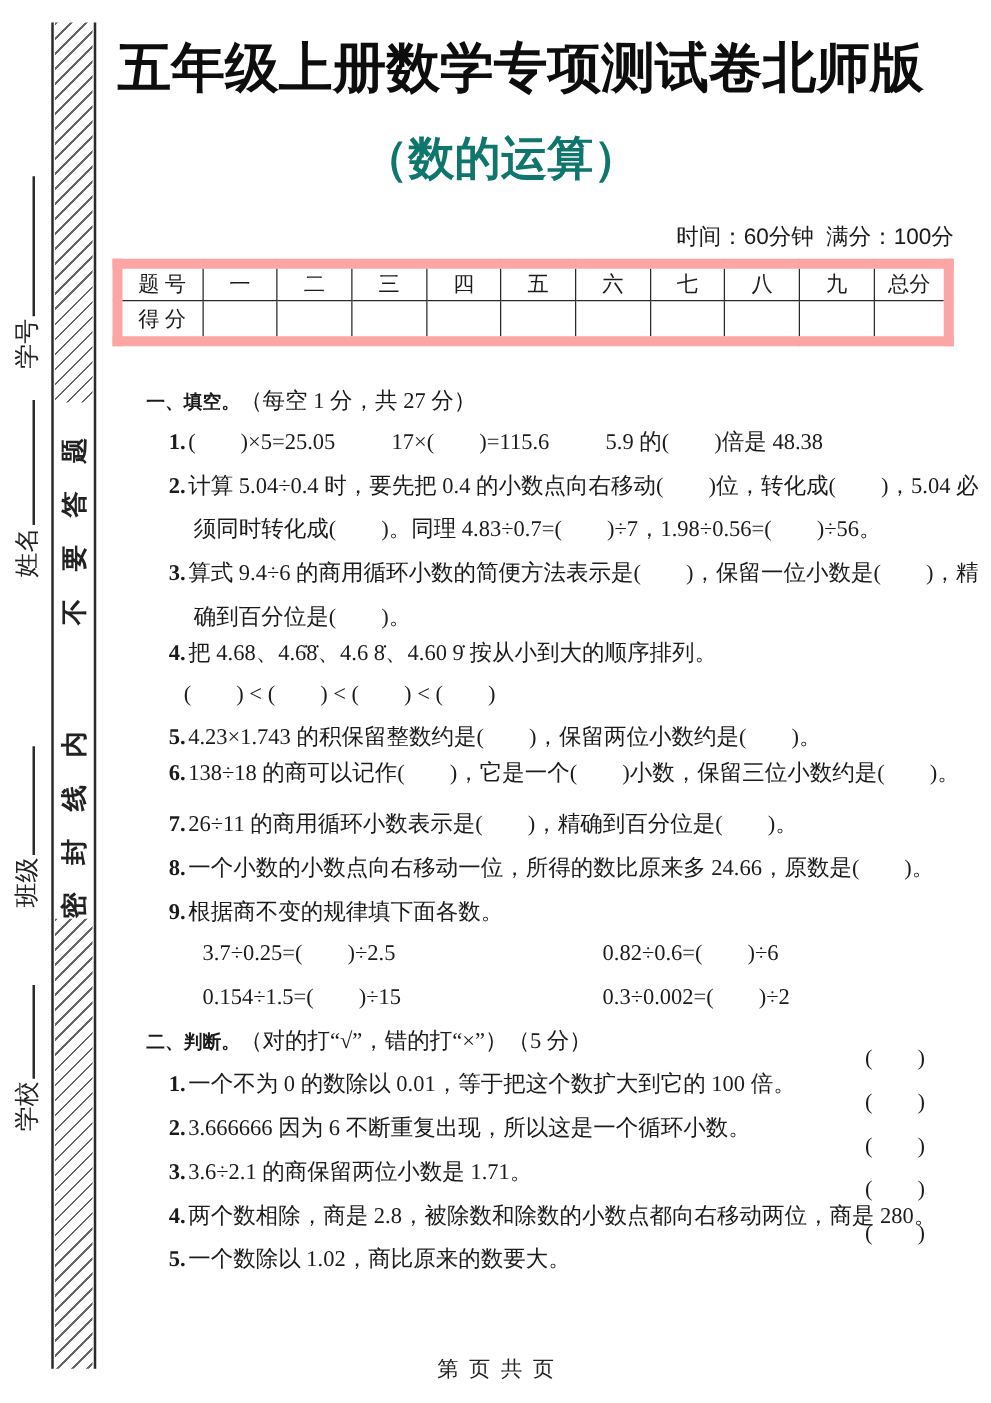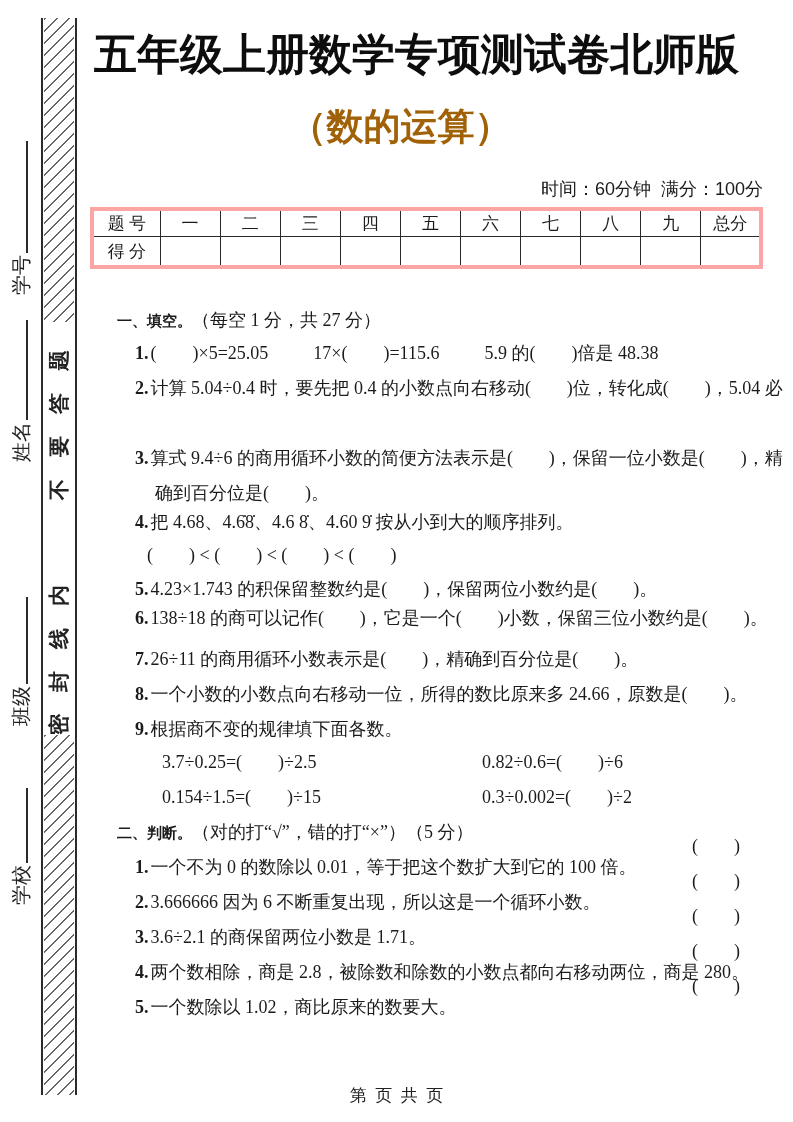--- a/index.html
+++ b/index.html
@@ -33,30 +33,30 @@
   
   .content{position:absolute;left:90px;top:0;width:673px;height:900px;}
   .title{
     position:absolute;top:26px;left:0;width:100%;text-align:center;
     font-family:"Liberation Sans","DejaVu Sans",sans-serif;font-weight:700;
     font-size:43px;color:#0d0d0d;transform:translateX(-10px);white-space:nowrap;
   }
   .subtitle{
     position:absolute;top:102px;left:0;width:100%;text-align:center;
     font-family:"Liberation Sans","DejaVu Sans",sans-serif;font-weight:700;
-    font-size:37px;color:#a16207;transform:translateX(-26px);white-space:nowrap;
+    font-size:37px;color:#0f766e;transform:translateX(-26px);white-space:nowrap;
   }
   .meta{
     position:absolute;top:177px;right:0;
     font-family:"Liberation Sans","DejaVu Sans",sans-serif;font-size:18px;font-weight:500;
     white-space:pre;
   }
   table.score-table{
     position:absolute;top:207px;left:0;width:673px;
-    border-collapse:collapse;table-layout:fixed;border:4px solid #fca5a5;
+    border-collapse:collapse;table-layout:fixed;border:8px solid #fca5a5;
   }
   table.score-table td{
     border:1px solid #2a2a2a;text-align:center;font-size:17px;
     height:25px;padding:0;overflow:hidden;
   }
   table.score-table tr.score-row td{height:28px;}
   .sec-head{position:absolute;font-size:18px;white-space:pre;}
   .sec-bold{font-family:"Liberation Sans","DejaVu Sans",sans-serif;font-weight:700;font-size:15px;}
   .sec-rest{font-size:18px;}
   .qline{position:absolute;font-size:18px;white-space:pre;line-height:22px;}
@@ -146,20 +146,23 @@
     <div class="sec-head" style="top:287px;left:0;">
       <span class="sec-bold">一、填空。</span><span class="sec-rest">（每空 1 分，共 27 分）</span>
     </div>
 
     <div class="qline" style="top:320px;left:18px;">
       <span class="qnum">1.</span><span>(　　)×5=25.05          17×(　　)=115.6          5.9 的(　　)倍是 48.38</span>
     </div>
     <div class="qline" style="top:355px;left:18px;">
       <span class="qnum">2.</span><span>计算 5.04÷0.4 时，要先把 0.4 的小数点向右移动(　　)位，转化成(　　)，5.04 必</span>
     </div>
+    <div class="qline" style="top:390px;left:38px;">
+      <span>须同时转化成(　　)。同理 4.83÷0.7=(　　)÷7，1.98÷0.56=(　　)÷56。</span>
+    </div>
     <div class="qline" style="top:425px;left:18px;">
       <span class="qnum">3.</span><span>算式 9.4÷6 的商用循环小数的简便方法表示是(　　)，保留一位小数是(　　)，精</span>
     </div>
     <div class="qline" style="top:460px;left:38px;">
       <span>确到百分位是(　　)。</span>
     </div>
     <div class="qline" style="top:489px;left:18px;">
       <span class="qnum">4.</span><span>把 4.68、4.6̇8̇、4.6 8̇、4.60 9̇ 按从小到大的顺序排列。</span>
     </div>
     <div class="qline" style="top:522px;left:30px;">

